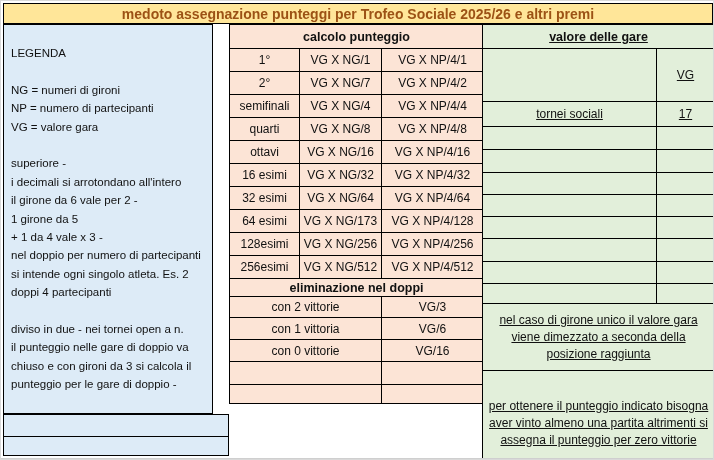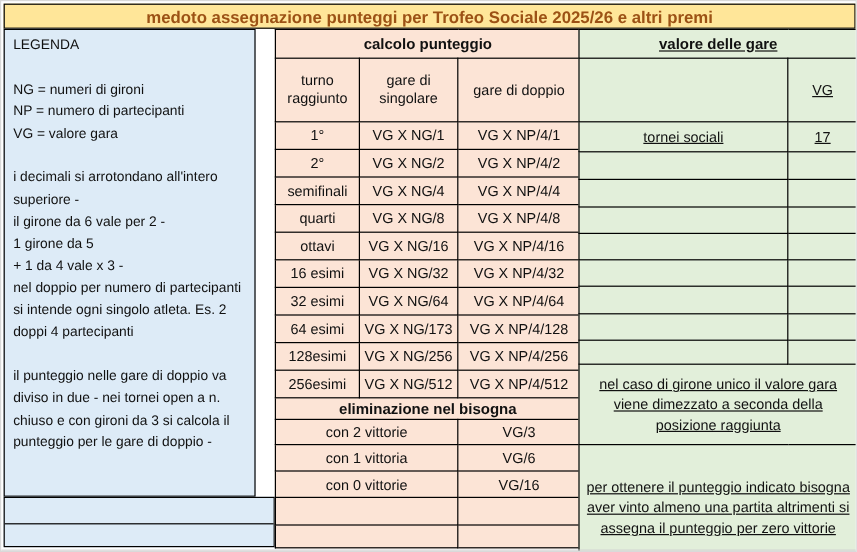--- a/index.html
+++ b/index.html
@@ -31,21 +31,21 @@
     justify-content: center;
     white-space: nowrap;
   }
   
   .legendbox {
     position: absolute;
     left: 2px; top: 23px;
     width: 210px; height: 390px;
     background: #DDEBF7;
     border: 1px solid #000;
-    padding: 4px 0 0 7px;
+    padding: 19px 0 0 7px;
     font-size: 11.5px;
     color: #111;
     overflow: hidden;
   }
   .legend-line {
     height: 18.4px;
     line-height: 18.4px;
     white-space: nowrap;
   }
   
@@ -97,63 +97,58 @@
 
   <div class="titlebar">medoto assegnazione punteggi per Trofeo Sociale 2025/26 e altri premi</div>
 
   <div class="legendbox">
     <div class="legend-line">LEGENDA</div>
     <div class="legend-line"></div>
     <div class="legend-line">NG = numeri di gironi</div>
     <div class="legend-line">NP = numero di partecipanti</div>
     <div class="legend-line">VG = valore gara</div>
     <div class="legend-line"></div>
+    <div class="legend-line">superiore -</div>
     <div class="legend-line">i decimali si arrotondano all'intero</div>
-    <div class="legend-line">superiore -</div>
     <div class="legend-line">il girone da 6 vale per 2 -</div>
     <div class="legend-line">1 girone da 5</div>
     <div class="legend-line">+ 1 da 4 vale x 3 -</div>
     <div class="legend-line">nel doppio per numero di partecipanti</div>
     <div class="legend-line">si intende ogni singolo atleta. Es. 2</div>
     <div class="legend-line">doppi 4 partecipanti</div>
     <div class="legend-line"></div>
+    <div class="legend-line">diviso in due - nei tornei open a n.</div>
     <div class="legend-line">il punteggio nelle gare di doppio va</div>
-    <div class="legend-line">diviso in due - nei tornei open a n.</div>
     <div class="legend-line">chiuso e con gironi da 3 si calcola il</div>
     <div class="legend-line">punteggio per le gare di doppio -</div>
   </div>
 
   <div class="left-bottom">
     <div class="lbrow"></div>
     <div class="lbrow2"></div>
   </div>
 
   <table id="calc-table" class="sheet-table">
     <colgroup>
         <col style="width:70px">
         <col style="width:82px">
         <col style="width:102px">
       </colgroup>
     <tbody>
         <tr class="h24">
       <th colspan="3" class="section">calcolo punteggio</th>
     </tr>
-    <tr class="h53">
-      <td class="colhead">turno raggiunto</td>
-      <td class="colhead">gare di singolare</td>
-      <td class="colhead">gare di doppio</td>
-    </tr>
     <tr class="h23">
       <td>1°</td>
       <td>VG X NG/1</td>
       <td>VG X NP/4/1</td>
     </tr>
     <tr class="h23">
       <td>2°</td>
-      <td>VG X NG/2</td>
+      <td>VG X NG/7</td>
       <td>VG X NP/4/2</td>
     </tr>
     <tr class="h23">
       <td>semifinali</td>
       <td>VG X NG/4</td>
       <td>VG X NP/4/4</td>
     </tr>
     <tr class="h23">
       <td>quarti</td>
       <td>VG X NG/8</td>
@@ -183,21 +178,21 @@
       <td>128esimi</td>
       <td>VG X NG/256</td>
       <td>VG X NP/4/256</td>
     </tr>
     <tr class="h23">
       <td>256esimi</td>
       <td>VG X NG/512</td>
       <td>VG X NP/4/512</td>
     </tr>
     <tr class="h18">
-      <th colspan="3" class="section">eliminazione nel bisogna</th>
+      <th colspan="3" class="section">eliminazione nel doppi</th>
     </tr>
     <tr class="h21">
       <td colspan="2">con 2 vittorie</td>
       <td>VG/3</td>
     </tr>
     <tr class="h22">
       <td colspan="2">con 1 vittoria</td>
       <td>VG/6</td>
     </tr>
     <tr class="h22">

